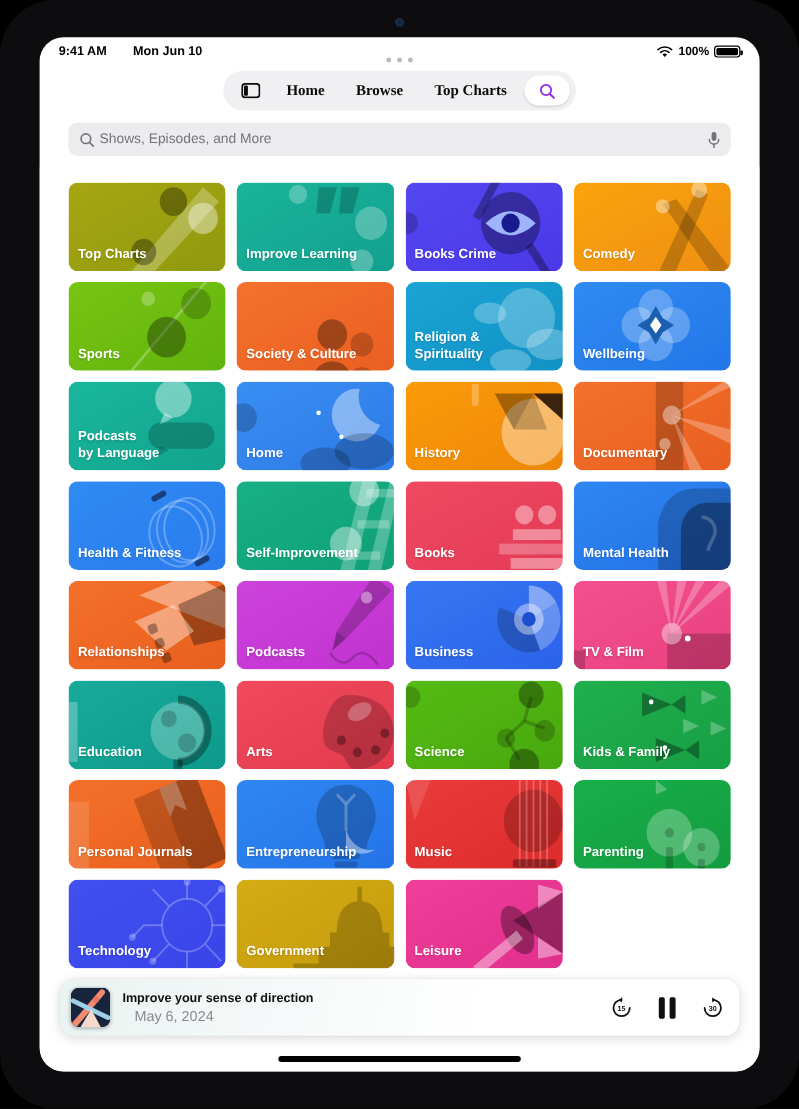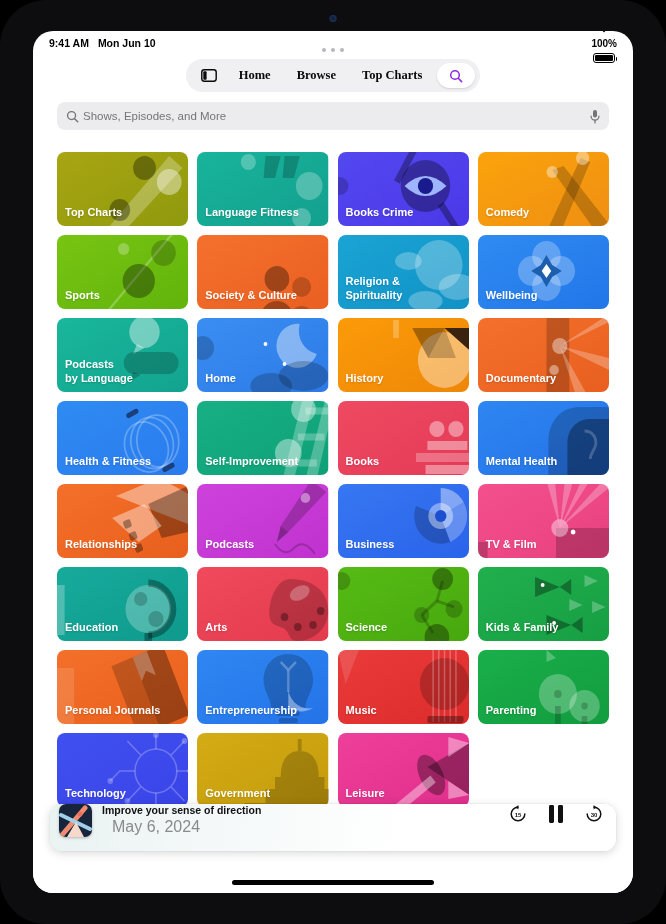--- a/index.html
+++ b/index.html
@@ -38,25 +38,25 @@
   
   #statusbar {
     position: absolute; left: 0; top: 0;
     width: 100%; height: 24px;
     display: flex; align-items: center;
     padding: 0 16px;
     font-size: 10.5px; font-weight: bold;
     color: #000;
     z-index: 6;
   }
-  #status-left { display: flex; gap: 9px; align-items: center; }
+  #status-left { display: flex; gap: 22px; align-items: center; }
   #status-right {
     margin-left: auto;
     display: flex; gap: 4px; align-items: center;
-    font-size: 10px; font-weight: bold; flex-direction: column;
+    font-size: 10px; font-weight: bold;
   }
   .wifi-ic { display: block; }
   .batt {
     width: 22px; height: 10.5px;
     border: 1.1px solid #000;
     border-radius: 3px;
     position: relative;
     padding: 1.2px;
   }
   .batt::after {
@@ -165,42 +165,42 @@
     font-weight: bold;
     line-height: 1.22;
     text-shadow: 0 1px 2px rgba(0,0,0,.17);
     white-space: pre-line;
     z-index: 2;
   }
 
   
   #miniplayer {
     position: absolute;
-    left: 17px; bottom: 42px;
+    left: 17px; bottom: 30px;
     width: 566px; height: 47px;
     background: linear-gradient(100deg,#e9f3f1 0%,#f4f8f8 28%,#ffffff 62%);
     border-radius: 12px;
     box-shadow: 0 2px 10px rgba(0,0,0,.16), 0 0 0 .5px rgba(0,0,0,.05);
-    display: flex; align-items: flex-start;
+    display: flex; align-items: center;
     padding: 0 12px 0 9px;
     z-index: 7;
   }
   #mp-art {
     width: 33px; height: 33px;
     border-radius: 7px;
     overflow: hidden;
     flex: none;
     box-shadow: 0 1px 3px rgba(0,0,0,.25);
   }
   #mp-text { margin-left: 10px; min-width: 0; flex: 1; }
   #mp-title {
     font-size: 10.5px; font-weight: bold; color: #111;
     white-space: nowrap; overflow: hidden; text-overflow: ellipsis;
   }
-  #mp-date { font-size: 16px; color: #8a8a8e; margin-top: 2px; padding-left: 10px; }
+  #mp-date { font-size: 12px; color: #8a8a8e; margin-top: 2px; padding-left: 10px; }
   #mp-controls { display: flex; align-items: center; gap: 21px; flex: none; }
   .mp-btn { cursor: pointer; display: flex; align-items: center; justify-content: center; }
   .pausebar { display: flex; gap: 4px; }
   .pausebar i { width: 5px; height: 18px; background: #111; border-radius: 1.4px; display: block; }
 
   
   #home-indicator {
     position: absolute; left: 50%; bottom: 8px;
     transform: translateX(-50%);
     width: 202px; height: 5px;
@@ -299,21 +299,21 @@
                     <stop offset="1" stop-color="#13a08f"></stop>
                   </linearGradient>
                 </defs>
     <rect width="138" height="74" fill="url(#gquotes)"></rect>
                 <path d="M72 4h16l-6 22h-12z" fill="rgba(0,0,0,.20)"></path>
                 <path d="M92 4h16l-6 22h-12z" fill="rgba(0,0,0,.20)"></path>
                <circle cx="118" cy="34" r="14" fill="rgba(255,255,255,.26)"></circle>
                 <circle cx="110" cy="66" r="10" fill="rgba(255,255,255,.26)"></circle>
                <circle cx="54" cy="10" r="8" fill="rgba(255,255,255,.26)"></circle>
               </svg></div>
-            <div class="label">Language Fitness</div>
+            <div class="label">Improve Learning</div>
           </div>
           <div class="tile">
             <div class="art"><svg width="100%" height="100%" viewBox="0 0 138 74" preserveAspectRatio="none">
     <defs>
                   <linearGradient id="geyeglass" x1="0" y1="0" x2="1" y2="1">
       <stop offset="0" stop-color="#5348f0"></stop>
                     <stop offset="1" stop-color="#4b38e8"></stop>
                   </linearGradient>
                 </defs>
     <rect width="138" height="74" fill="url(#geyeglass)"></rect>

